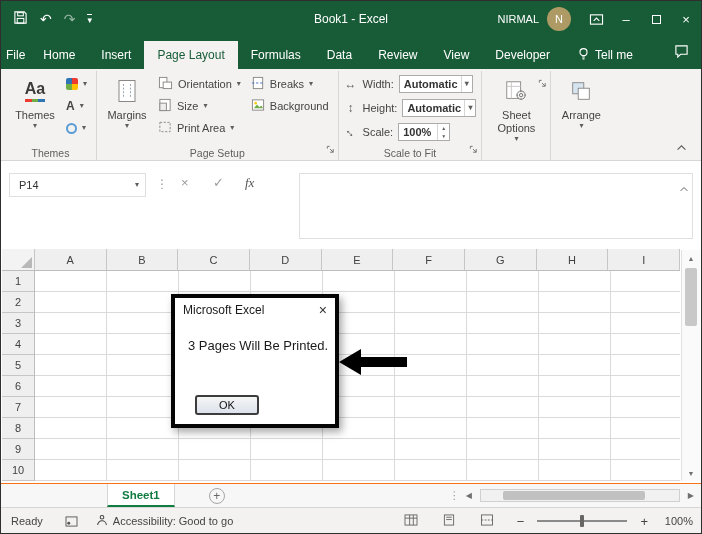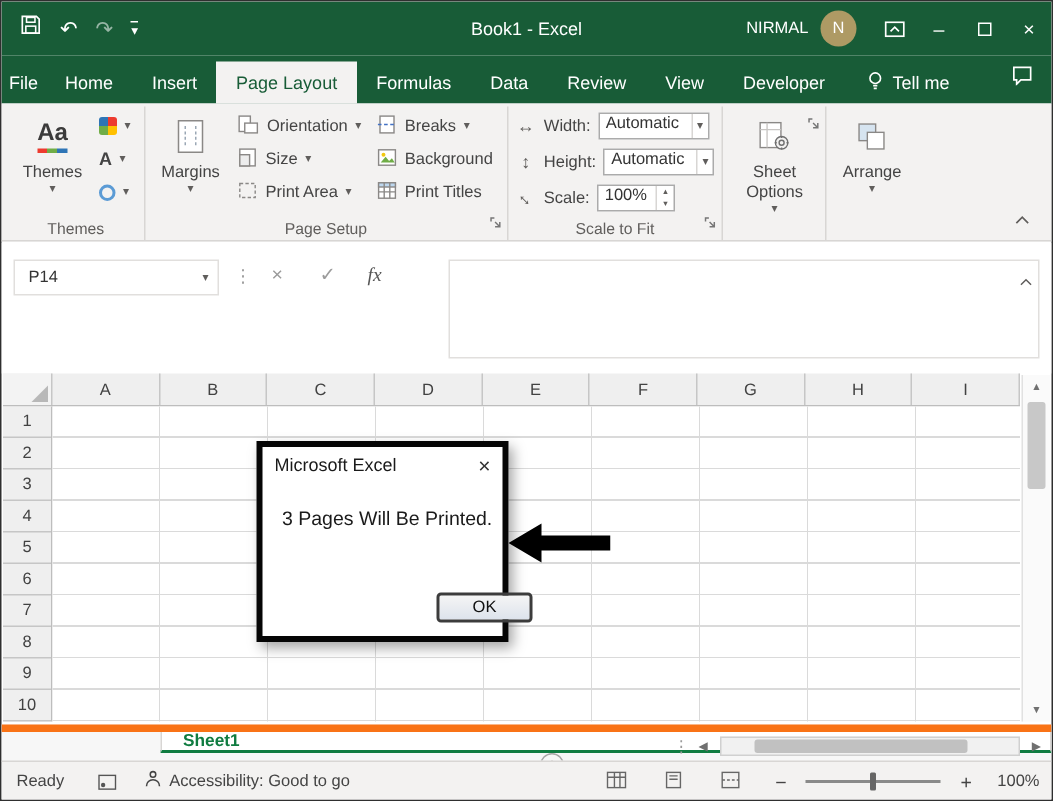--- a/index.html
+++ b/index.html
@@ -42,21 +42,21 @@
   .smallcol { display:flex; flex-direction:column; justify-content:flex-start; }
   .smallbtn { height:22px; display:flex; align-items:center; gap:5px; padding:0 4px; font-size:11px; color:#444; white-space:nowrap; }
   .icon-aa { font-size:16px; font-weight:bold; color:#3b3b3b; line-height:18px; text-align:center; }
   .rainbow { display:block; height:3px; width:20px; margin:1px auto 0; background:linear-gradient(to right,#ED3B2F 0 33%,#70AD47 33% 66%,#2E75B6 66%); }
   .icon-colors { width:12px; height:12px; border-radius:2px; background:conic-gradient(#ED3B2F 0 25%, #FFC000 0 50%, #70AD47 0 75%, #2E75B6 0); }
   .icon-fontA { font-size:12px; font-weight:bold; color:#444; }
   .icon-effects { width:11px; height:11px; border-radius:50%; border:2px solid #5B9BD5; }
   .scalerow { height:22px; display:flex; align-items:center; gap:5px; font-size:11px; color:#444; }
   .scaleicon { font-size:12px; color:#605E5C; width:14px; text-align:center; }
   .diag { display:inline-block; transform:rotate(45deg); }
-  .valbox { width:74px; height:18px; border:1px solid #ABABAB; background:#fff; display:flex; font-size:11px; color:#333; padding-left:4px; }
+  .valbox { width:74px; height:18px; border:1px solid #ABABAB; background:#fff; display:flex; align-items:center; font-size:11px; color:#333; padding-left:4px;font-weight:bold; }
   .valbox .caret { margin-left:auto; padding:0 3px; border-left:1px solid #D8D6D4; height:100%; display:flex; align-items:center; }
   .spinbox { width:52px; }
   .spin { margin-left:auto; display:flex; flex-direction:column; border-left:1px solid #D8D6D4; height:100%; }
   .spin span { font-size:5px; color:#605E5C; line-height:8px; padding:0 3px; }
   .ribbon-collapse { position:absolute; right:14px; bottom:5px; }
 
   
   .fxarea { position:absolute; top:161px; left:0; right:0; height:87px; background:#fff; }
   .namebox { position:absolute; left:8px; top:11px; width:137px; height:24px; border:1px solid #E1DFDD; display:flex; align-items:center; font-size:11px; color:#333; padding-left:9px; }
   .namebox .caret { margin-left:auto; height:100%; display:flex; align-items:center; padding:0 6px; }
@@ -81,26 +81,26 @@
   .vscroll { position:absolute; top:249px; right:1px; width:19px; height:231px; background:#FAFAFA; border-left:1px solid #E1E1E1; }
   .vs-arrow { width:100%; height:16px; display:flex; align-items:center; justify-content:center; font-size:7px; color:#707070; }
   .vs-arrow.bottom { position:absolute; bottom:0; }
   .vs-thumb { position:absolute; top:18px; left:3px; width:12px; height:58px; background:#C8C8C8; border-radius:2px; }
 
   
   .dialog { position:absolute; left:170px; top:293px; width:168px; height:134px; border:4px solid #050505; background:#fff; box-shadow:3px 4px 8px rgba(0,0,0,.35); z-index:5; display:flex; flex-direction:column; }
   .dlg-title { height:24px; display:flex; align-items:center; padding:0 8px; font-size:12px; color:#1a1a1a; }
   .dlg-close { margin-left:auto; font-size:14px; color:#333; }
   .dlg-msg { font-size:13px; color:#1a1a1a; padding:16px 0 0 13px; flex:1; }
-  .dlg-buttons { display:flex; justify-content:flex-end; padding-bottom:9px; }
+  .dlg-buttons { display:flex; justify-content:flex-start; padding-bottom:9px; }
   .okbtn { width:64px; height:20px; font-size:11px; color:#111; background:linear-gradient(#F5F5F5,#DDE3EC); border:2px solid #3C3C3C; border-radius:3px; transform:translateX(20px); font-family:"Liberation Sans", sans-serif; }
   .arrow-svg { position:absolute; left:338px; top:347px; z-index:6; }
 
   
-  .sheettabs { position:absolute; left:0; right:0; top:482px; height:24px; background:#F7F7F7; border-top:5px solid #f97316; display:flex; align-items:stretch;flex-direction:column; }
+  .sheettabs { position:absolute; left:0; right:0; top:482px; height:24px; background:#F7F7F7; border-top:1px solid #f97316; display:flex; align-items:stretch; }
   .stab { margin-left:106px; padding:0 14px; background:#fff; border-left:1px solid #D8D6D4; border-right:1px solid #D8D6D4; border-bottom:2px solid #107C41; color:#107C41; font-size:11.5px; font-weight:bold; display:flex; align-items:center; }
   .newsheet { margin-left:34px; align-self:center; width:16px; height:16px; border-radius:50%; border:1px solid #A6A6A6; color:#666; font-size:12px; line-height:14px; text-align:center; }
   .hscroll { position:absolute; right:4px; top:0; height:100%; display:flex; align-items:center; gap:5px; }
   .hdots { font-size:11px; color:#9b9b9b; letter-spacing:-2px; }
   .hs-arrow { font-size:8px; color:#707070; padding:0 3px; }
   .hs-track { width:200px; height:13px; background:#F1F1F1; border:1px solid #D0D0D0; position:relative; }
   .hs-thumb { position:absolute; left:22px; top:1px; width:142px; height:9px; background:#C1C1C1; border-radius:2px; }
 
   
   .statusbar { position:absolute; left:0; right:0; top:506px; height:27px; background:#F3F2F1; border-top:1px solid #D8D6D4; display:flex; align-items:center; font-size:11px; color:#444; }
@@ -252,30 +252,20 @@
             <span>Breaks</span>
             <span class="caret">▾</span>
           </div>
           <div class="smallbtn">
             <span><svg width="14" height="14" viewBox="0 0 15 15">
                   <rect x="1.5" y="2" width="12" height="11" fill="#fff" stroke="#8A8886"></rect>
                   <circle cx="5" cy="5.5" r="1.4" fill="#F2C811"></circle>
                   <path d="M3 11l3.5-4 2.5 3 2-2 2 3z" fill="#70AD47"></path>
                 </svg></span>
             <span>Background</span>
-          </div>
-          <div class="smallbtn">
-            <span><svg width="14" height="14" viewBox="0 0 15 15">
-                  <rect x="1.5" y="2" width="12" height="11" fill="#fff" stroke="#8A8886"></rect>
-                  <rect x="1.5" y="2" width="12" height="3" fill="#BDD7EE" stroke="#8A8886"></rect>
-                  <line x1="5.5" y1="2" x2="5.5" y2="13" stroke="#8A8886"></line>
-                  <line x1="9.5" y1="2" x2="9.5" y2="13" stroke="#8A8886"></line>
-                  <line x1="1.5" y1="8.5" x2="13.5" y2="8.5" stroke="#8A8886"></line>
-                </svg></span>
-            <span>Print Titles</span>
           </div>
         </div>
       </div>
       <div class="rg-label">Page Setup</div>
       <span class="launcher">
         <svg width="9" height="9" viewBox="0 0 10 10">
             <path d="M1.5 4V1.5H4M4.5 4.5L8 8M8 4.5V8H4.5" fill="none" stroke="#767676" stroke-width="1.1"></path>
           </svg>
       </span>
     </div>

